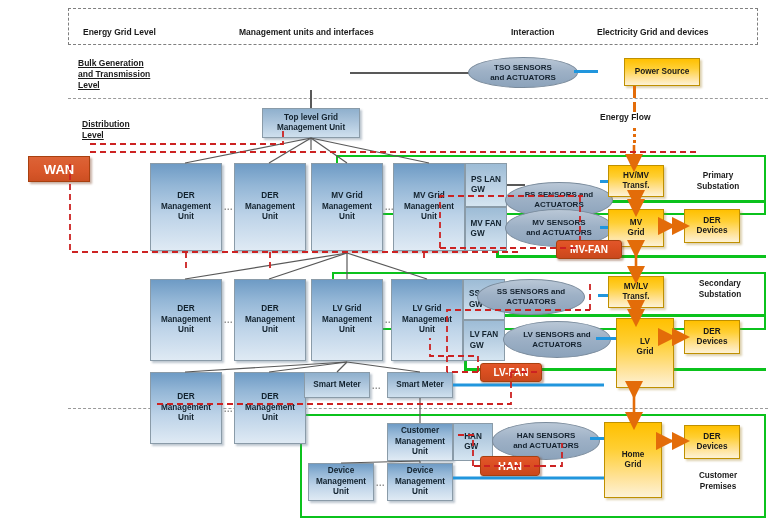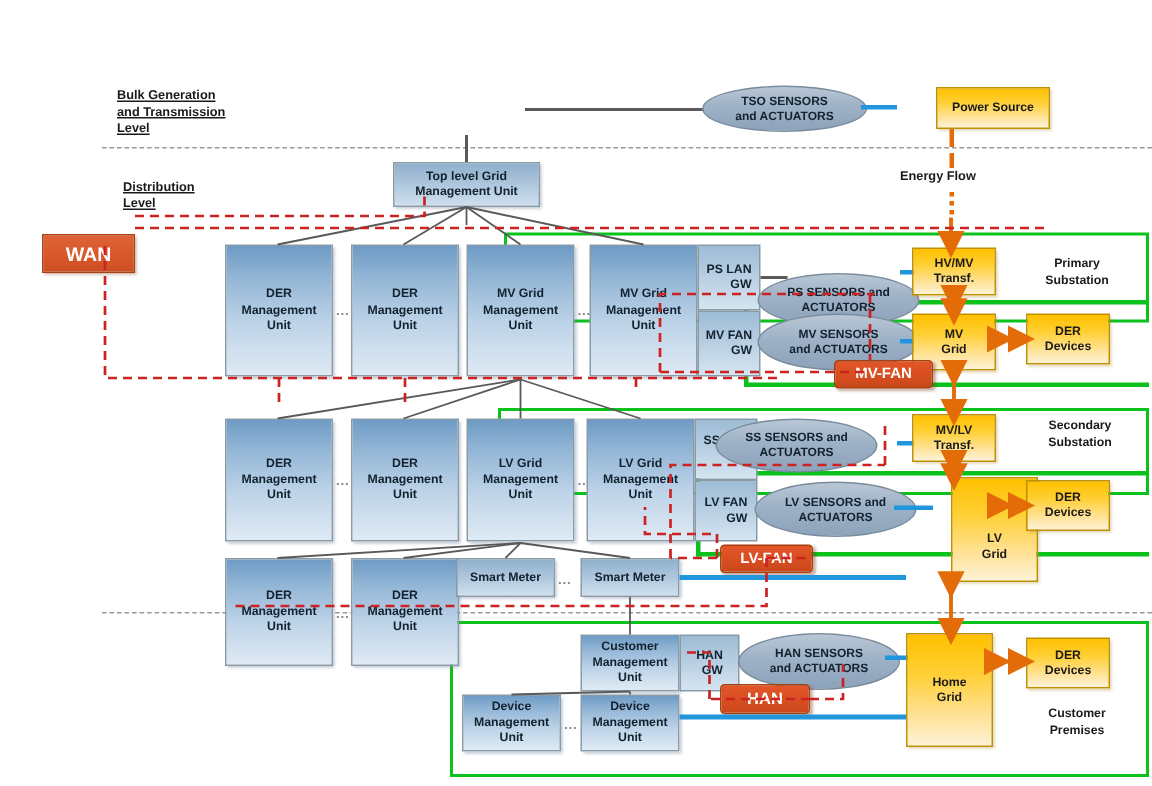--- a/index.html
+++ b/index.html
@@ -43,21 +43,21 @@
     background:linear-gradient(180deg,#8fb0cd 0%,#a8c2da 40%,#cfe0ee 100%);
   }
   .mgmt.light{
     background:linear-gradient(180deg,#c9dcec 0%,#dcebf6 60%,#eaf3fa 100%);
   }
   .gw{
     position:absolute;box-sizing:border-box;
     border:1px solid #8a9ba8;
     background:linear-gradient(180deg,#9dbcd6 0%,#b6cde1 45%,#d5e5f1 100%);
     color:#12222e;font-size:8.2px;font-weight:bold;
-    display:flex;align-items:center;justify-content:center;text-align:right;
+    display:flex;align-items:center;justify-content:center;text-align:left;
     line-height:10.5px;
   }
 
   
   .grid-box{
     position:absolute;box-sizing:border-box;
     border:1px solid #bf9000;
     background:linear-gradient(180deg,#ffc000 0%,#ffcf33 35%,#ffe39b 75%,#fdf2d6 100%);
     color:#1a1a1a;font-size:8.2px;font-weight:bold;
     display:flex;align-items:center;justify-content:center;text-align:center;
@@ -110,20 +110,26 @@
 
   svg.overlay{position:absolute;left:0;top:0;width:768px;height:524px;pointer-events:none;}
 
   .dots{position:absolute;font-size:9px;font-weight:bold;color:#888;letter-spacing:.5px;}
 </style>
 </head>
 <body>
 
 <div id="canvas">
 
+  <div class="header-band">
+    <div class="hdr-label" style="left:14px;">Energy Grid Level</div>
+    <div class="hdr-label" style="left:170px;">Management units and interfaces</div>
+    <div class="hdr-label" style="left:442px;">Interaction</div>
+    <div class="hdr-label" style="left:528px;">Electricity Grid and devices</div>
+  </div>
 
   <div class="divider" style="top:98px;left:68px;width:700px;"></div>
   <div class="divider" style="top:408px;left:68px;width:700px;"></div>
 
   <div class="level-label" style="left:78px;top:58px;width:110px;">
     <div>Bulk Generation</div>
     <div>and Transmission</div>
     <div>Level</div>
   </div>
   <div class="level-label" style="left:82px;top:119px;width:100px;">
@@ -324,21 +330,21 @@
   </div>
 
   <div class="gl" style="left:505px;top:340px;width:18px;height:1.6px;"></div>
   <div class="ellipse" style="left:503px;top:321px;width:108px;height:37px;">
     <div>
       <div>LV SENSORS and</div>
       <div>ACTUATORS</div>
     </div>
   </div>
   <div class="bl" style="left:596px;top:337px;width:26px;height:3.2px;"></div>
-  <div class="grid-box" style="left:634px;top:318px;width:58px;height:70px;align-items:flex-end;padding-bottom:12px;">
+  <div class="grid-box" style="left:616px;top:318px;width:58px;height:70px;padding-bottom:12px;">
     <div>
       <div>LV</div>
       <div>Grid</div>
     </div>
   </div>
   <div class="grid-box" style="left:684px;top:320px;width:56px;height:34px;">
     <div>
       <div>DER</div>
       <div>Devices</div>
     </div>

